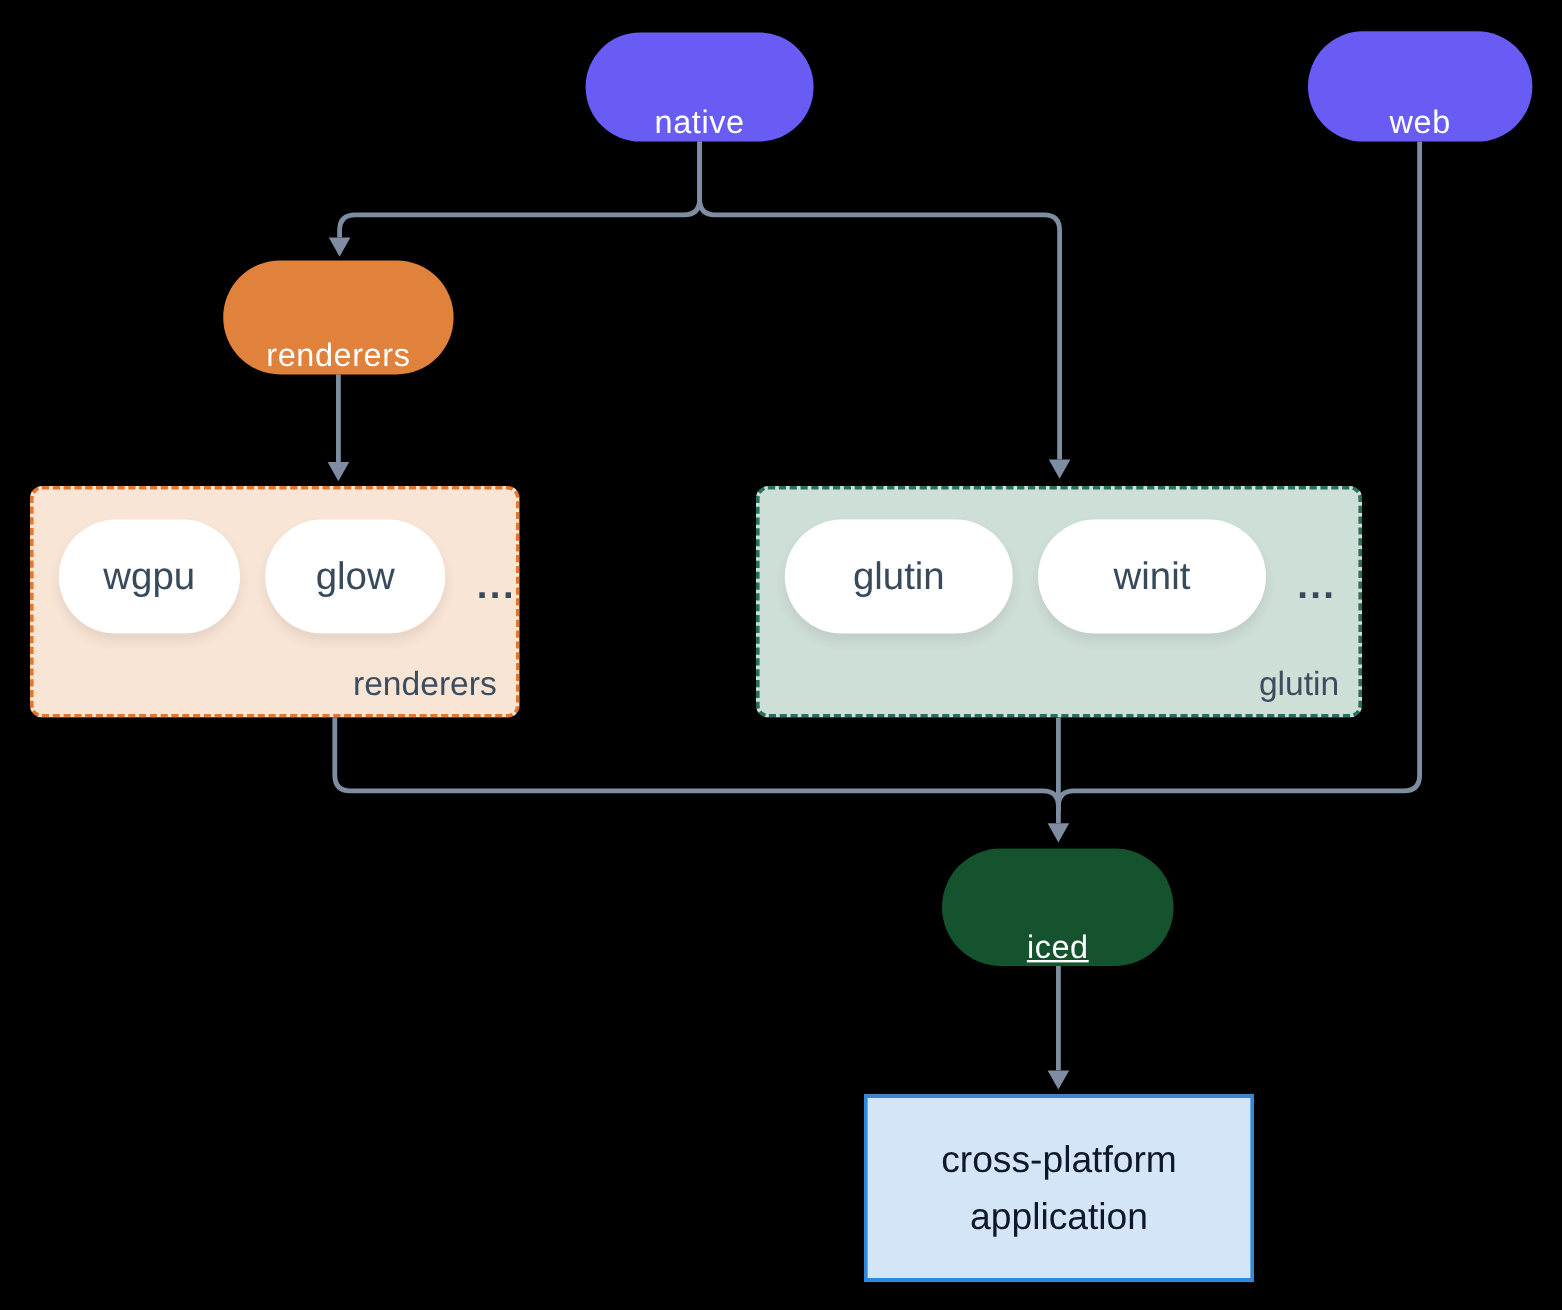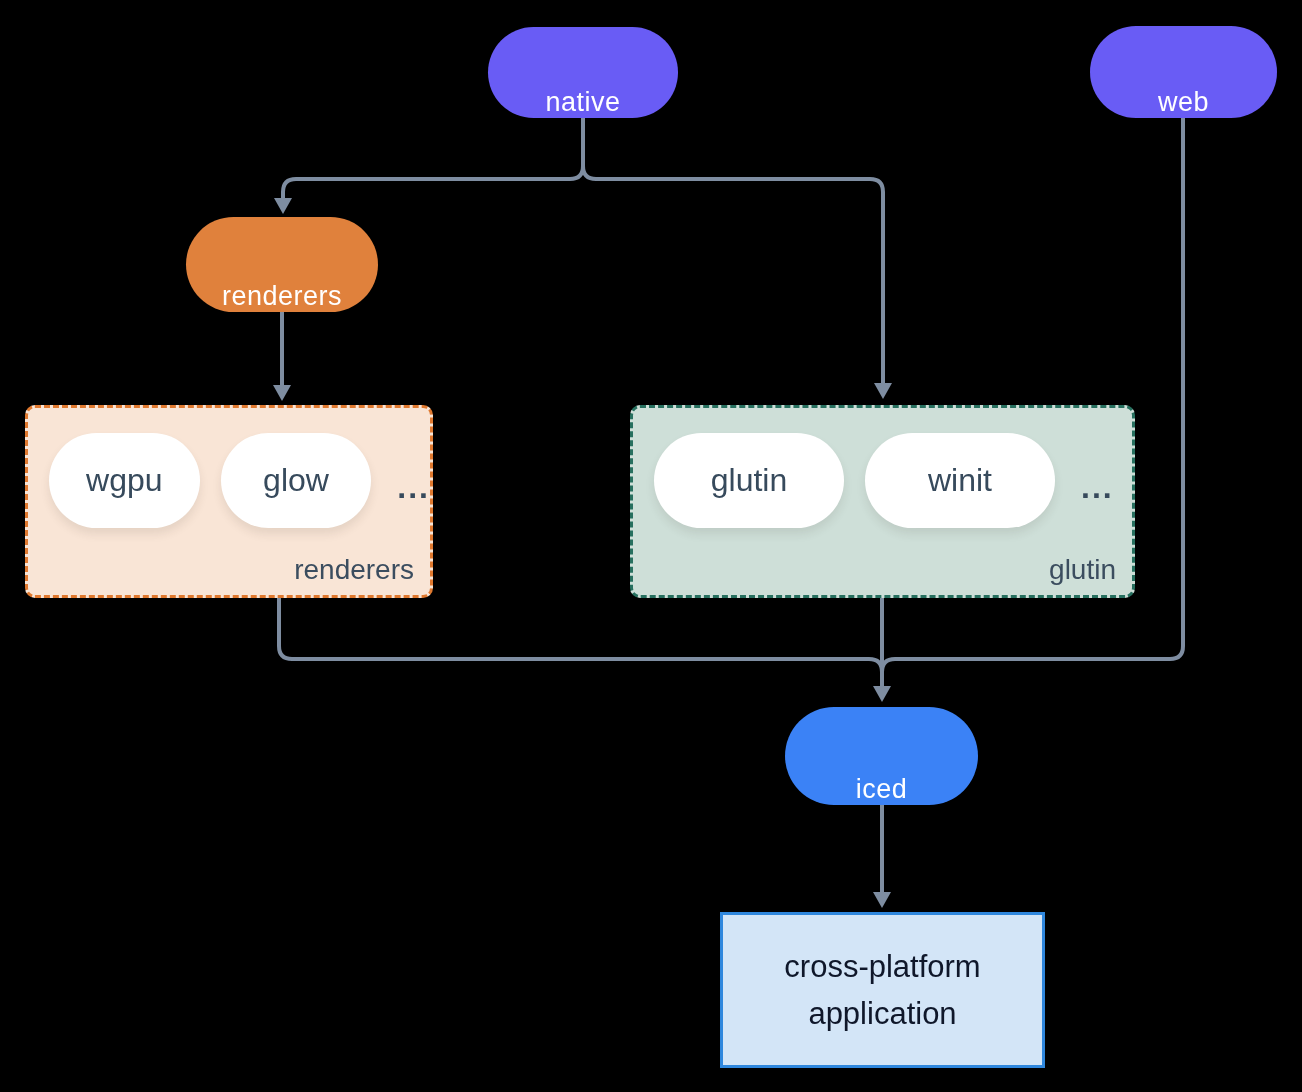--- a/index.html
+++ b/index.html
@@ -32,21 +32,21 @@
     display: flex;
     align-items: flex-end;
     justify-content: center;
     border-radius: 50px;
     color: #ffffff;
     font-size: 27px;
     letter-spacing: 0.5px;
   }
   .pill-native, .pill-web { background: #695CF5; }
   .pill-graphics { background: #E0813C; }
-  .pill-iced { background: #3b82f6; }
+  .pill-iced { background: #14532d; text-decoration: underline; }
 
   .pill-native  { left: 488px;  top: 27px;  width: 190px; height: 91px; }
   .pill-web     { left: 1090px; top: 26px;  width: 187px; height: 92px; }
   .pill-graphics{ left: 186px;  top: 217px; width: 192px; height: 95px; }
   .pill-iced    { left: 785px;  top: 707px; width: 193px; height: 98px; }
 
   .group {
     position: absolute;
     top: 405px;
     height: 193px;

